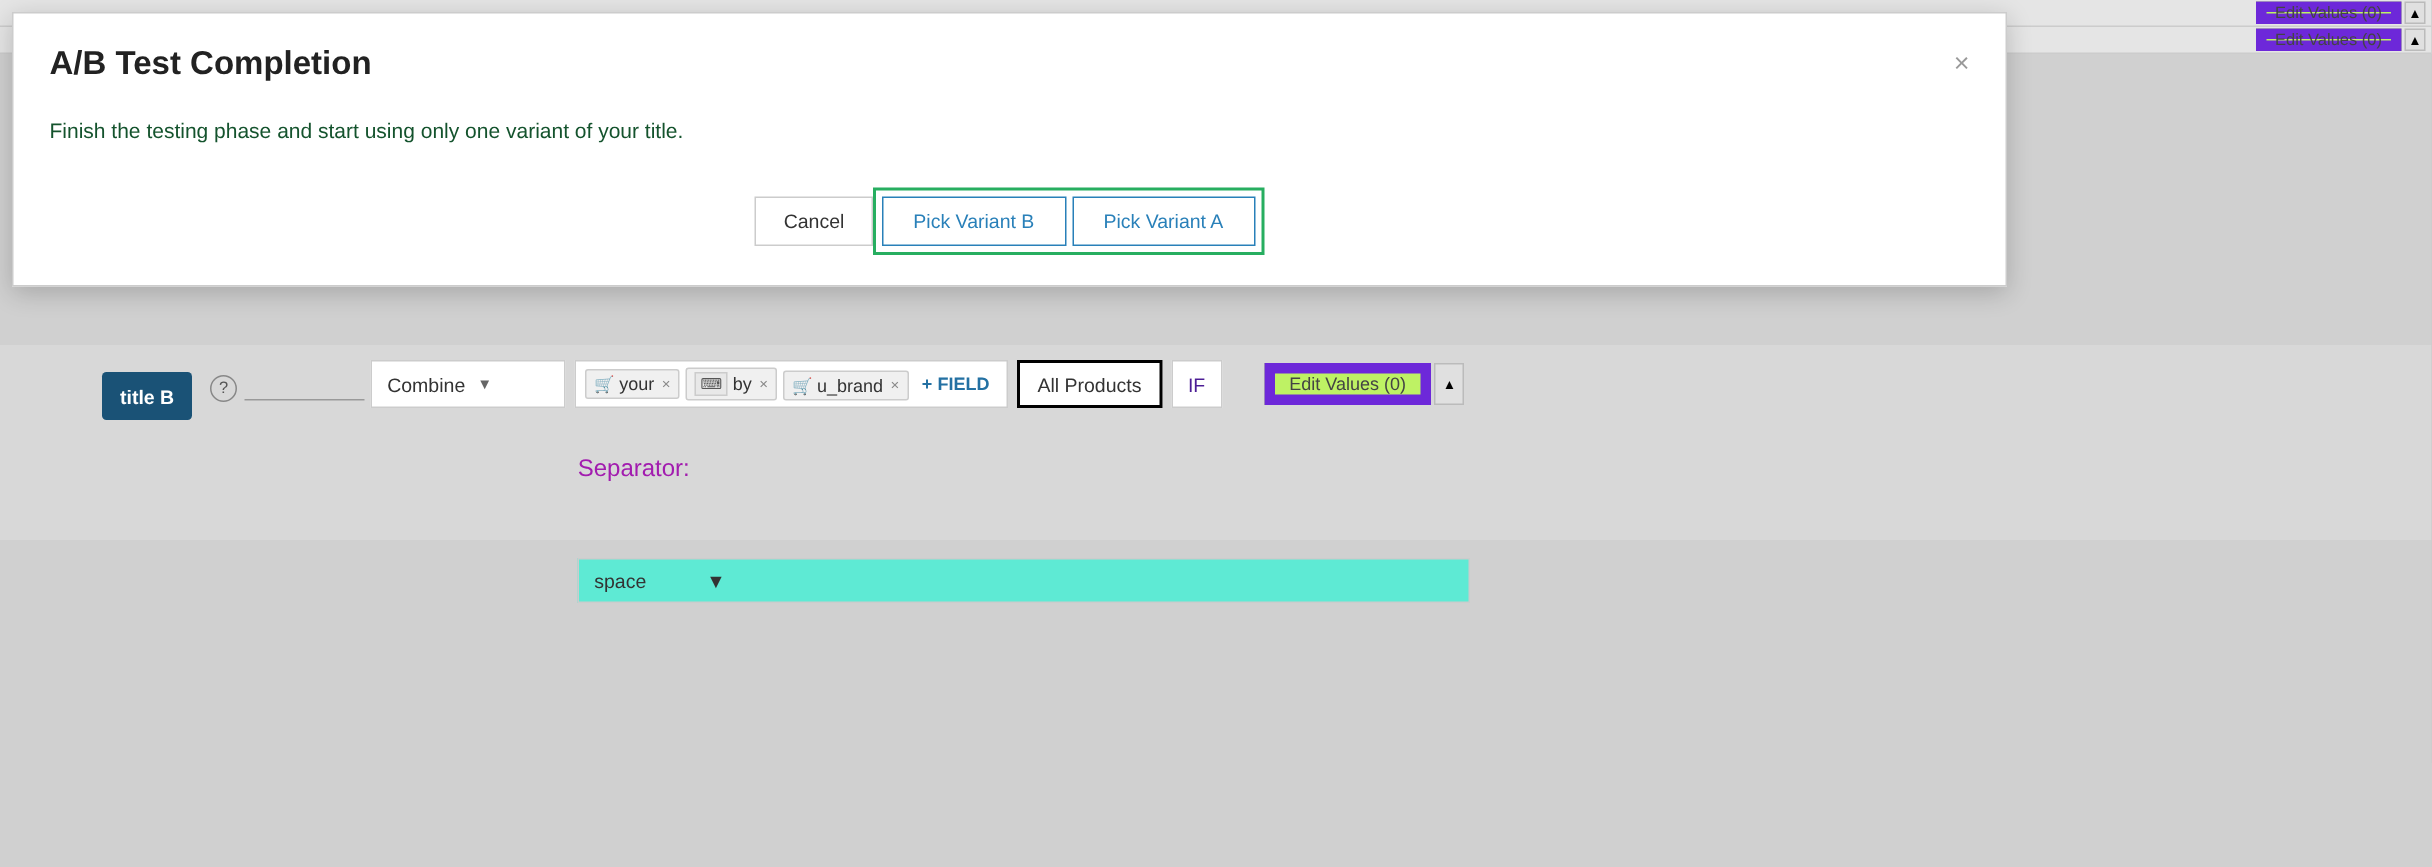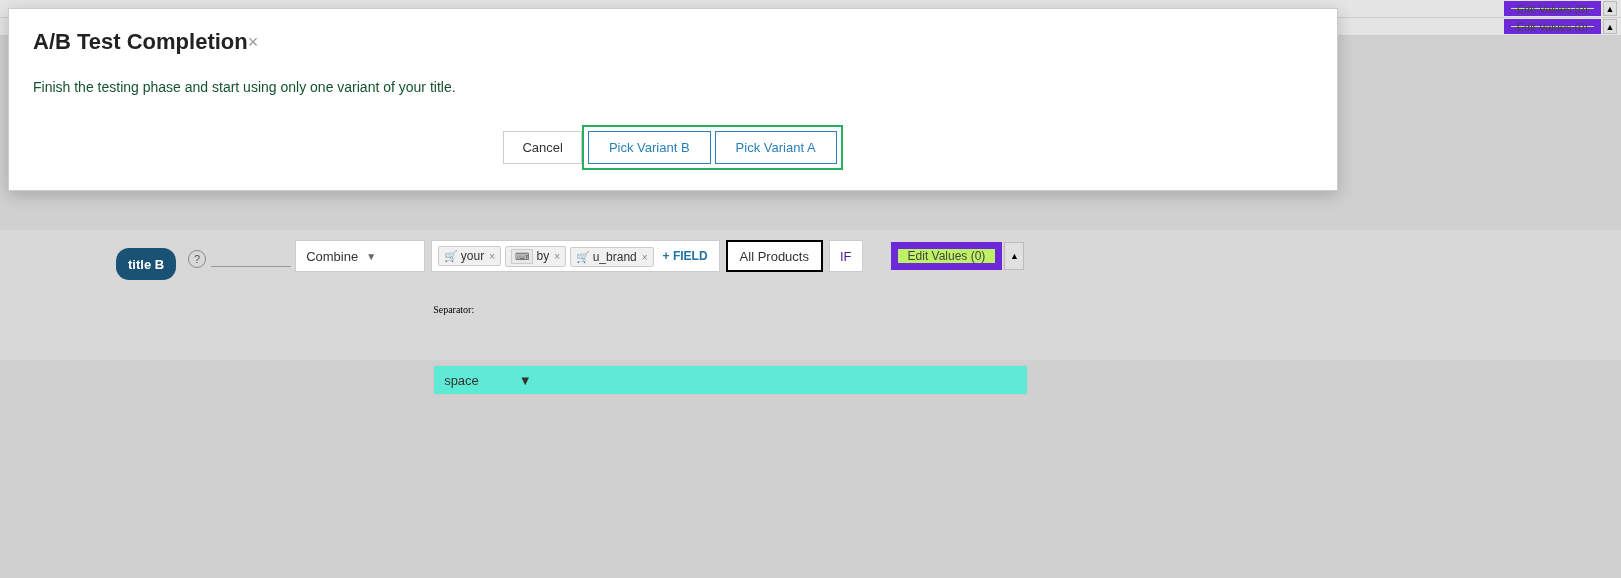--- a/index.html
+++ b/index.html
@@ -44,22 +44,22 @@
       align-items: flex-start;
       padding-top: 10px;
     }
 
     .title-b-badge {
       background: #1a5276;
       color: white;
       padding: 6px 12px;
       font-size: 13px;
       font-weight: bold;
-      border-radius: 13px;
-      margin-left: 116px;
+      border-radius: 3px;
+      margin-left: 68px;
       margin-top: 8px;
       cursor: pointer;
       white-space: nowrap;
       height: 32px;
       display: flex;
       align-items: center;
     }
 
     .question-mark {
       display: inline-flex;
@@ -186,23 +186,22 @@
 
     .separator-row {
       margin-top: 4px;
       display: flex;
       flex-direction: column;
       gap: 4px;
       margin-left: 0;
     }
 
     .separator-label {
-      font-size: 10px;
-      color: #000000;
-      font-family: Liberation Serif, serif;
+      font-size: 16px;
+      color: #a21caf;
     }
 
     .separator-dropdown {
       background: #5eead4;
       border: 1px solid #ccc;
       padding: 5px 10px;
       font-size: 13px;
       color: #333;
       display: flex;
       align-items: center;
@@ -242,20 +241,21 @@
       background: white;
       border: 1px solid #ccc;
       box-shadow: 0 4px 16px rgba(0,0,0,0.2);
       padding: 0;
     }
 
     .modal-header {
       padding: 20px 24px 10px;
       display: flex;
       align-items: center;
+      justify-content: space-between;
       border-bottom: none;
     }
 
     .modal-title {
       font-size: 22px;
       font-weight: bold;
       color: #222;
     }
 
     .modal-close {

